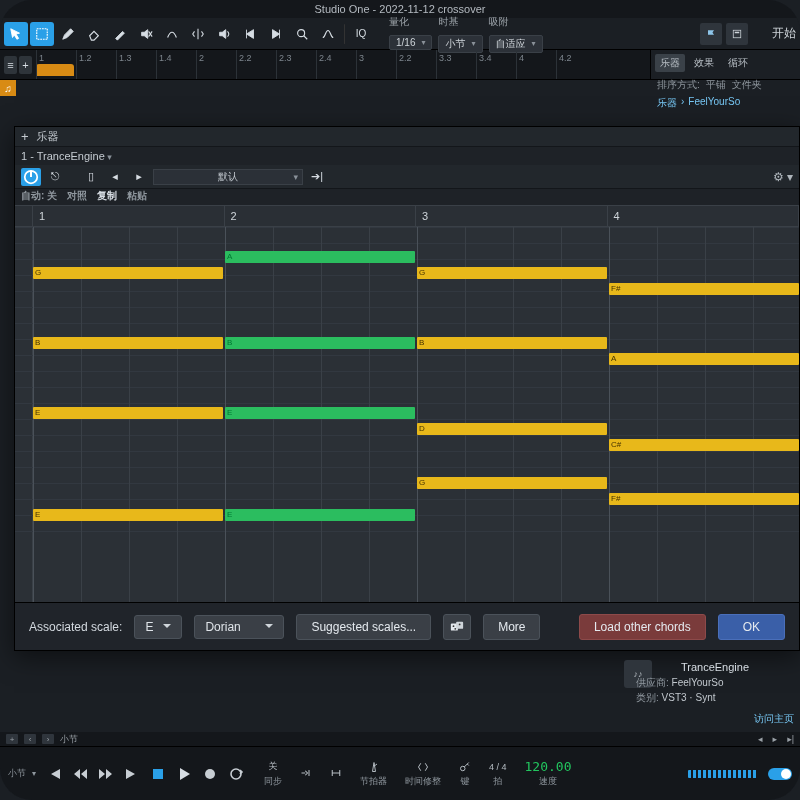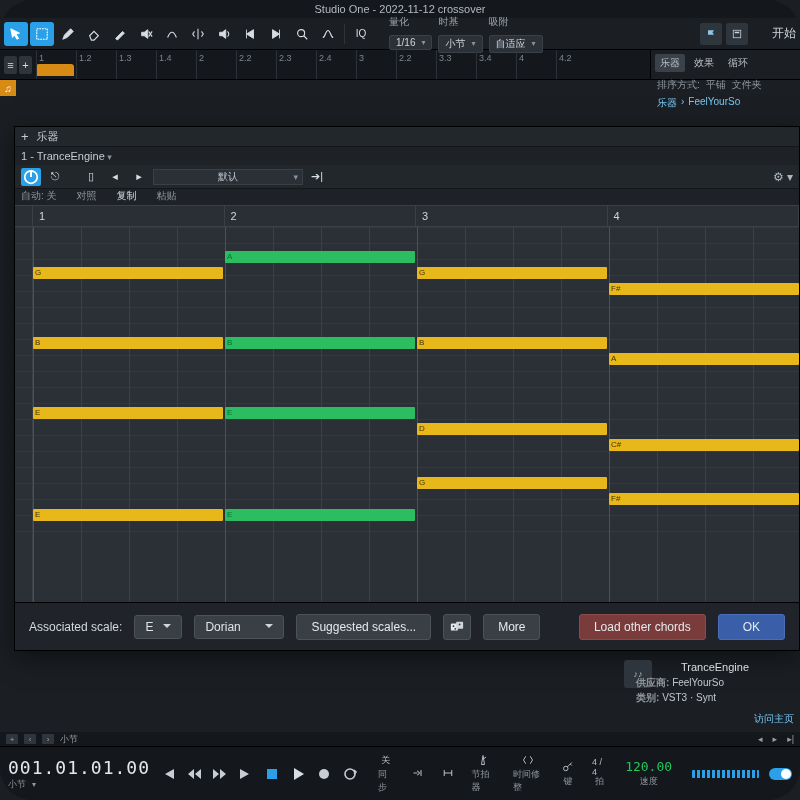--- a/index.html
+++ b/index.html
@@ -51,21 +51,21 @@
   .ed-title{height:20px;background:#22272c;display:flex;align-items:center;gap:8px;padding:0 6px;font-size:11px;color:#c5cbd1;border-bottom:1px solid #13161a;}
   .ed-title .plus{font-size:13px;}
   .ed-sub{height:18px;display:flex;align-items:center;gap:10px;padding:0 6px;font-size:11px;color:#c5cbd1;}
   .ed-sub .dd::after{content:" ▾";color:#8a9199;font-size:9px;}
   .ed-tools{height:24px;background:#22272c;display:flex;align-items:center;gap:4px;padding:0 6px;border-bottom:1px solid #13161a;}
   .ed-tools .pw{width:20px;height:18px;border-radius:2px;display:flex;align-items:center;justify-content:center;color:#d7dde3;font-size:11px;}
   .ed-tools .pw.on{background:var(--accent);}
   .ed-tools .preset{width:150px;height:16px;background:#2b3037;border:1px solid #3a4047;font-size:10px;display:flex;align-items:center;justify-content:center;color:#c1c7cd;position:relative;}
   .ed-tools .preset::after{content:"▾";position:absolute;right:4px;font-size:9px;color:#8a9199;}
   .ed-tools .gearR{margin-left:auto;color:#aeb5bb;font-size:12px;}
-  .ed-labels{height:16px;display:flex;gap:20px;padding:0 6px;font-size:10px;color:#8f979e;}
+  .ed-labels{height:16px;display:flex;gap:10px;padding:0 6px;font-size:10px;color:#8f979e;font-weight:bold;}
   .ed-labels span.on{color:#d7dde3;}
 
   
   .chord-ruler{height:22px;background:#2a2f35;border-top:1px solid #3a4047;border-bottom:1px solid #3a4047;display:flex;position:relative;}
   .chord-ruler .lead{width:18px;border-right:1px solid #3a4047;}
   .chord-ruler .cell{flex:1;border-right:1px solid #3a4047;font-size:11px;color:#cfd5da;padding:4px 6px;position:relative;}
 
   
   .roll{flex:1;position:relative;background:#2b3036;overflow:hidden;}
   .roll .grid{position:absolute;inset:0;}
@@ -83,21 +83,21 @@
   .dd-box{background:var(--dark-btn);border:1px solid #4b525a;border-radius:3px;padding:4px 10px;display:flex;align-items:center;gap:10px;color:#dfe4e9;font-size:12px;min-width:40px;justify-content:space-between;}
   .dd-box::after{content:"";border:4px solid transparent;border-top-color:#cfd5da;margin-top:3px;}
   .btn{background:var(--dark-btn);border:1px solid #4b525a;border-radius:3px;padding:5px 14px;color:#e4e9ee;font-size:12px;}
   .btn.load{background:#7a3b3b;border-color:#8d4a4a;}
   .btn.ok{background:#3a5fa8;border-color:#4a6fba;padding:5px 24px;}
   .dice{width:28px;height:26px;display:flex;align-items:center;justify-content:center;background:var(--dark-btn);border:1px solid #4b525a;border-radius:3px;}
 
   
   .peek{position:absolute;right:0;top:656px;width:170px;font-size:10px;color:#9aa1a7;padding:4px 6px;line-height:15px;}
   .peek .h{color:#d7dde3;font-size:11px;text-align:center;}
-  .peek .k{color:#8f979e;font-weight:bold;}
+  .peek .k{color:#8f979e;}
   .peek .v{color:#c1c7cd;}
   .peek .visit{color:var(--accent-light);margin-top:6px;display:block;text-align:right;}
   .peek-icon{position:absolute;right:148px;top:660px;width:28px;height:28px;background:#2f353c;border-radius:3px;color:#aeb5bb;display:flex;align-items:center;justify-content:center;font-size:9px;}
 
   
   .transport-top{position:absolute;left:0;right:0;top:732px;height:14px;background:var(--bg0);display:flex;align-items:center;gap:6px;padding:0 6px;font-size:9px;color:#9aa1a7;}
   .transport-top .mini{width:12px;height:10px;background:#2f353c;border-radius:1px;display:flex;align-items:center;justify-content:center;font-size:8px;}
   .transport-top .arrows{margin-left:auto;display:flex;gap:10px;font-size:9px;}
 
   .transport{position:absolute;left:0;right:0;bottom:0;height:54px;background:var(--bg0);border-top:1px solid #000;display:flex;align-items:center;padding:0 8px;gap:10px;}
@@ -409,21 +409,20 @@
     <span>小节</span>
     <div class="arrows">
       <span>◂</span>
       <span>▸</span>
       <span>▸|</span>
     </div>
   </div>
 
   <div class="transport">
     <div class="tc">
-      <span class="big">001.01.01.00</span>
       <span class="sm">小节</span>
     </div>
     <div class="trow" style="gap:10px;">
       <div class="tbtn">
           <svg viewBox="0 0 16 16">
             <path d="M3 3v10M14 3L5 8l9 5z"></path>
           </svg>
         </div>
       <div class="tbtn">
           <svg viewBox="0 0 16 16">

